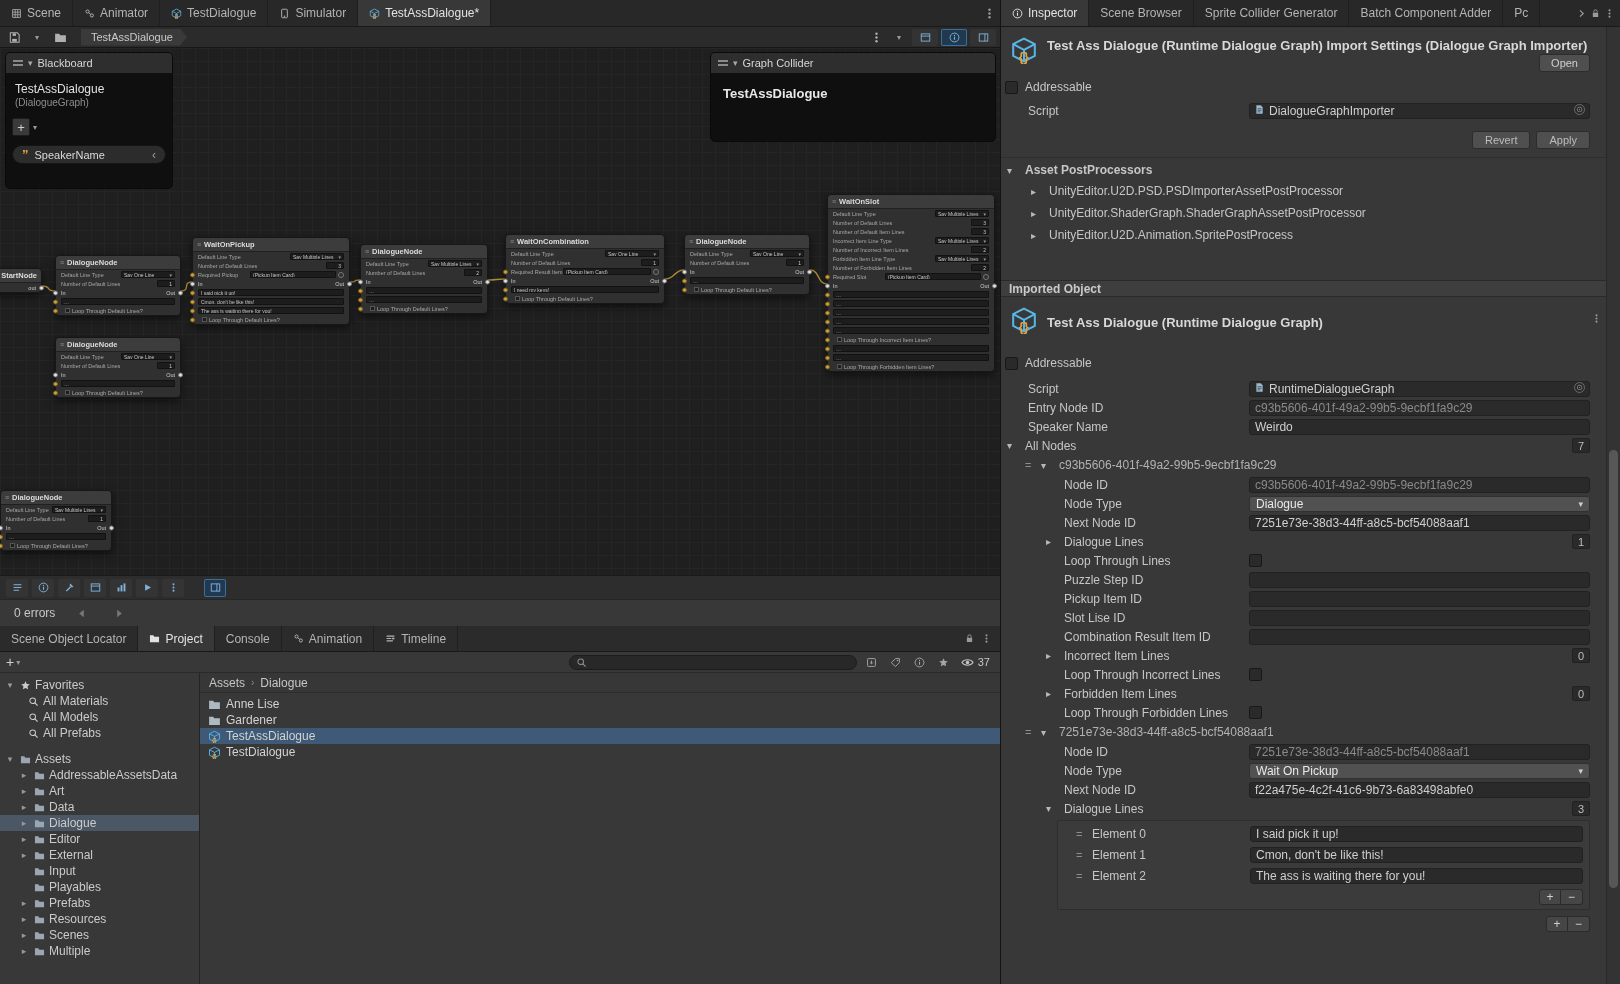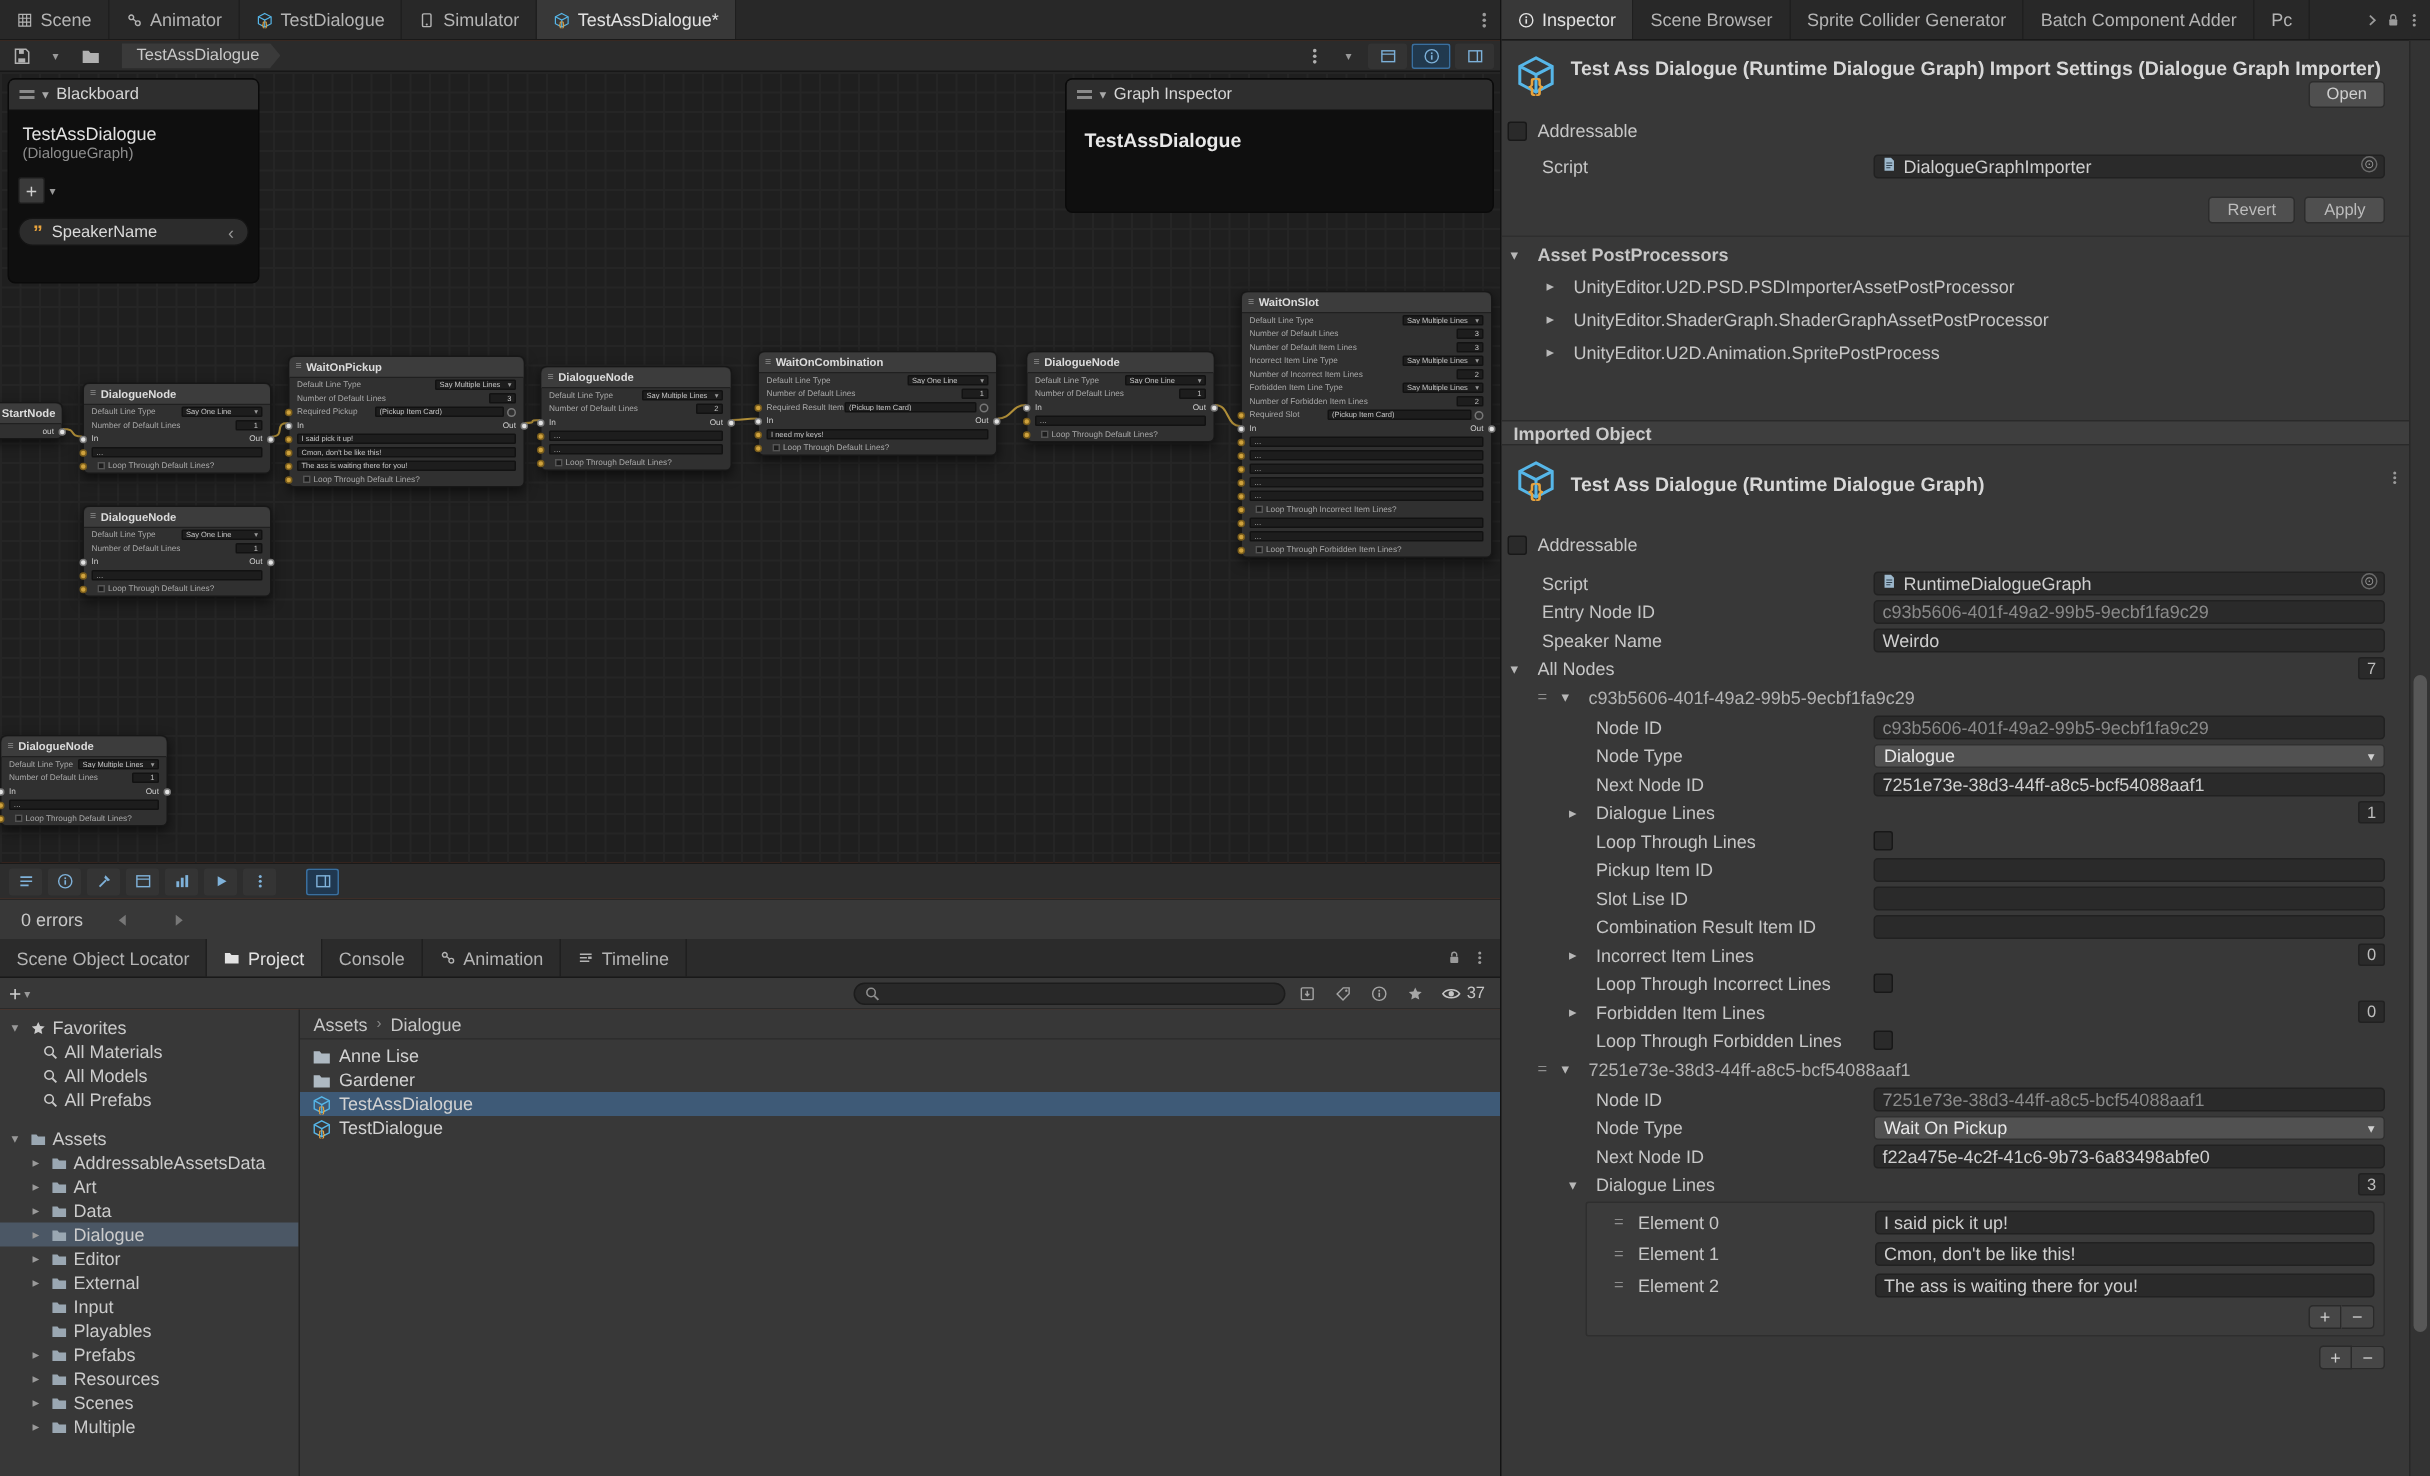--- a/index.html
+++ b/index.html
@@ -646,21 +646,21 @@
         <span class="bb-pill-label">SpeakerName</span>
         <span class="bb-collapse">‹</span>
       </div>
       <div class="bb-foot"></div>
     </div>
 
     <div class="gpanel" id="graph-inspector">
       <div class="gp-head">
         <div class="gp-grip"></div>
         <span class="gp-caret">▾</span>
-        <span class="gp-title">Graph Inspector</span>
+        <span class="gp-title">Graph Collider</span>
       </div>
       <div class="gi-body">
         <div class="gi-name">TestAssDialogue</div>
       </div>
     </div>
   </div>
 
   <div id="graph-foot">
       <div class="gf-btn">
         <svg viewBox="0 0 14 14" class="ic ic11">
@@ -1221,20 +1221,29 @@
               <span class="lspacer" style="width: 63px;"></span>
               <span class="ilabel">Loop Through Lines</span>
             </div>
             <div class="fcell">
               <div class="cb"></div>
             </div>
           </div>
           <div class="irow">
             <div class="lcell">
               <span class="lspacer" style="width: 63px;"></span>
+              <span class="ilabel">Puzzle Step ID</span>
+            </div>
+            <div class="fcell">
+              <div class="tf"></div>
+            </div>
+          </div>
+          <div class="irow">
+            <div class="lcell">
+              <span class="lspacer" style="width: 63px;"></span>
               <span class="ilabel">Pickup Item ID</span>
             </div>
             <div class="fcell">
               <div class="tf"></div>
             </div>
           </div>
           <div class="irow">
             <div class="lcell">
               <span class="lspacer" style="width: 63px;"></span>
               <span class="ilabel">Slot Lise ID</span>

